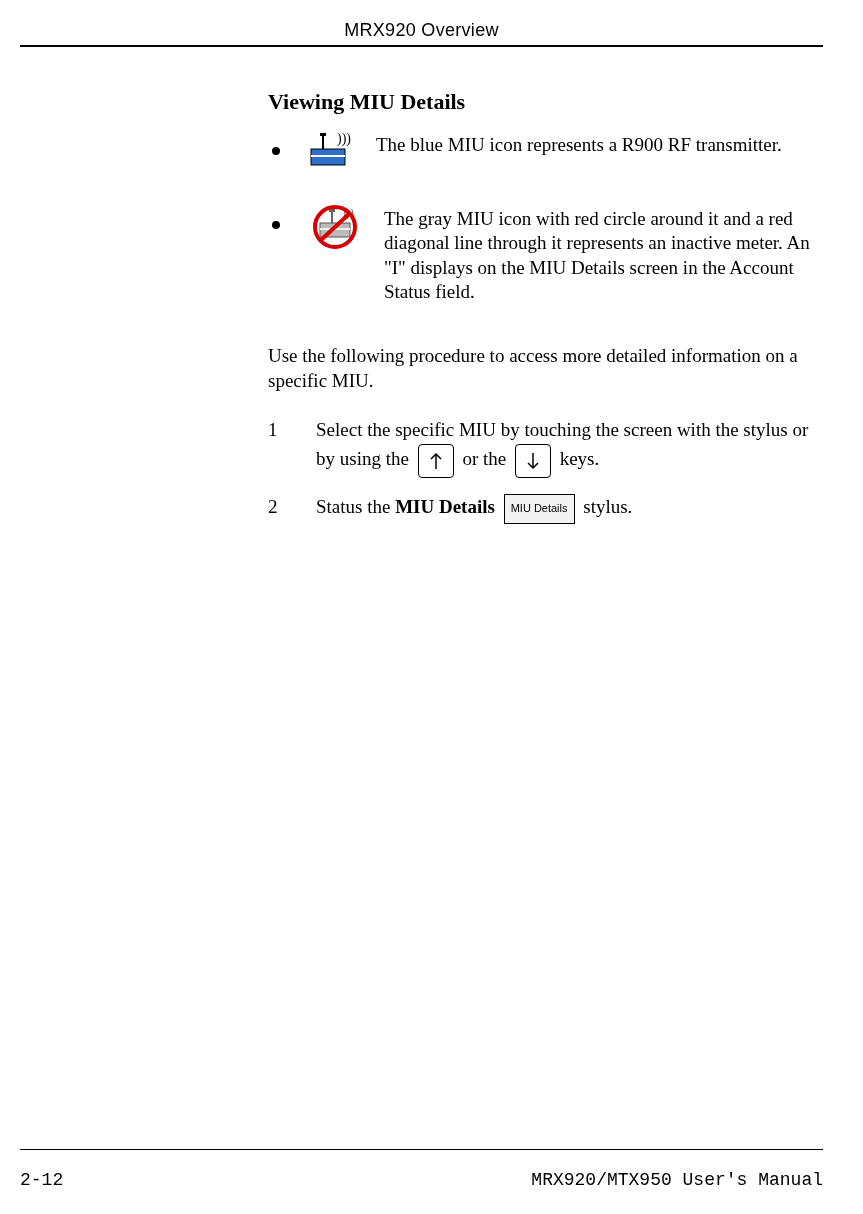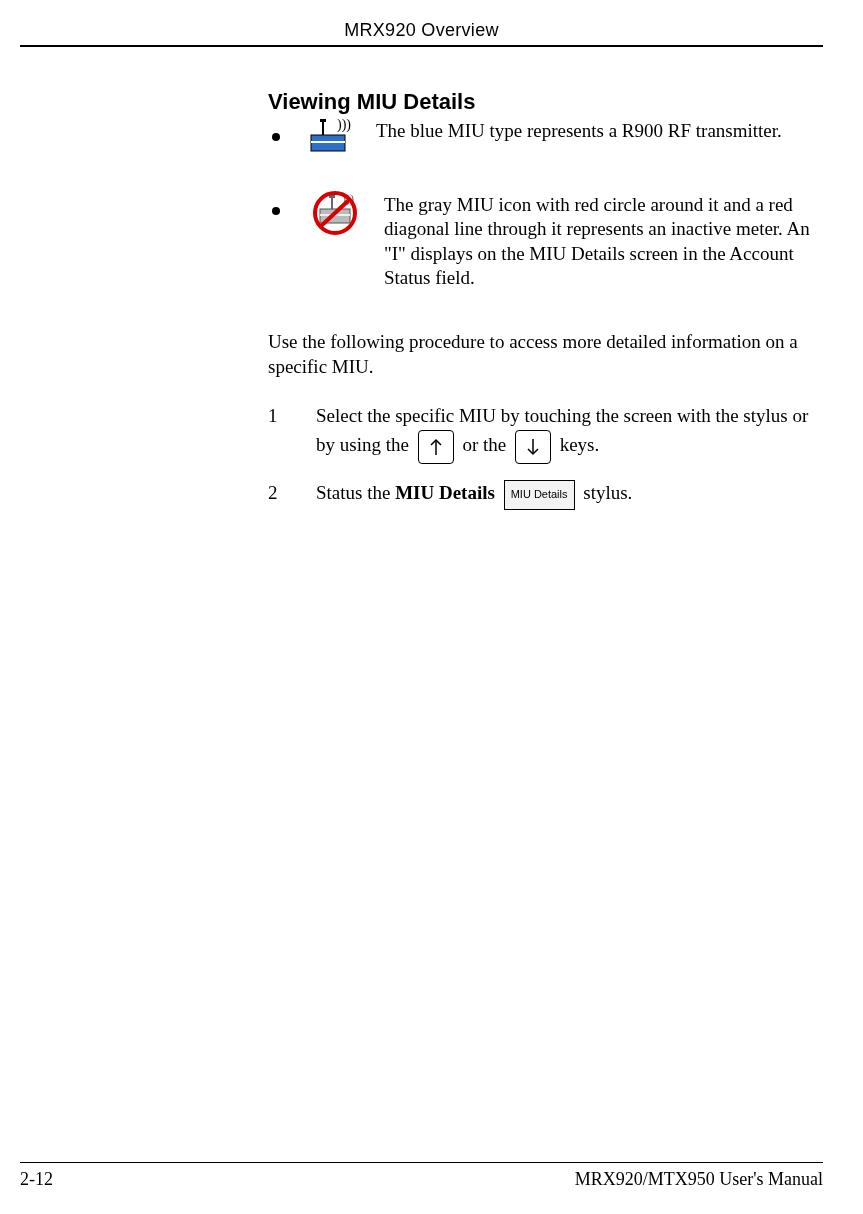--- a/index.html
+++ b/index.html
@@ -8,21 +8,21 @@
       height: 1214px;
       background: #fff;
       font-family: Georgia, 'Times New Roman', serif;
       color: #000;
       position: relative;
       padding: 20px 40px 0 20px;
     }
     .header { font-family: Arial, Helvetica, sans-serif; font-size: 18px; letter-spacing: 0.3px; text-align: center; }
     hr.rule { border: none; border-top: 2px solid #000; margin-top: 4px; }
     .content { margin-left: 248px; margin-top: 42px; padding-right: 8px; }
-    h2.section { font-family: Liberation Sans, sans-serif; font-weight: bold; font-size: 22px; }
+    h2.section { font-family: Liberation Serif, serif; font-weight: bold; font-size: 22px; margin-bottom: 14px; }
     p.body { font-size: 19px; line-height: 1.28; margin-bottom: 22px; }
     .icon-row { display: flex; align-items: flex-start; margin-bottom: 28px; }
     .bullet { width: 8px; height: 8px; background: #000; border-radius: 50%; flex: 0 0 auto; margin-top: 18px; margin-right: 30px; margin-left: 4px; }
     .icon-col { flex: 0 0 auto; margin-right: 20px; }
     .icon-text { flex: 1; font-size: 19px; line-height: 1.28; padding-top: 4px; }
     .miu-blue { display:inline-block; margin-top:2px; }
     .miu-inactive { display:inline-block; }
     .step-row { display: flex; font-size: 19px; line-height: 1.55; margin-bottom: 14px; }
     .step-num { width: 34px; flex: 0 0 auto; }
     .step-body { flex: 1; margin-left: 14px; }
@@ -34,23 +34,23 @@
     }
     .btnbox {
       display: inline-flex; align-items:center; justify-content:center;
       height: 30px; padding: 0 6px;
       border: 1px solid #000; background:#f3f3f3;
       font-family: Arial, Helvetica, sans-serif; font-size: 11px;
       vertical-align: middle; margin: 0 4px;
     }
     .footer {
       position: absolute; left: 20px; right: 40px; bottom: 24px;
-      font-family: Liberation Serif, serif; font-size: 18px;
+      font-family: Liberation Mono, monospace; font-size: 18px;
       display:flex; justify-content: space-between;
-      border-top: 1px solid #000; padding-top: 6px;
+      border-top: 1px solid #000; padding-top: 20px;
     }
   </style>
 </head>
 <body>
 
 <div class="header">MRX920 Overview</div>
 <hr class="rule">
 
 <div class="content">
 
@@ -61,21 +61,21 @@
     <div class="bullet"></div>
     <div class="icon-col">
       <svg class="miu-blue" width="46" height="40" viewBox="0 0 46 40">
         <line x1="13" y1="2" x2="13" y2="18" stroke="#000" stroke-width="2"></line>
         <rect x="10" y="2" width="6" height="3" fill="#000"></rect>
         <text x="34" y="12" font-family="Georgia,serif" font-size="14" text-anchor="middle">)))</text>
         <rect x="1" y="18" width="34" height="16" fill="#2d6fc9" stroke="#000" stroke-width="1"></rect>
         <rect x="1" y="24" width="34" height="2" fill="#fff"></rect>
       </svg>
     </div>
-    <div class="icon-text">The blue MIU type represents a R900 RF transmitter.</div>
+    <div class="icon-text">The blue MIU icon represents a R900 RF transmitter.</div>
   </div>
 
   <div class="icon-row" style="margin-bottom:40px;">
     <div class="bullet"></div>
     <div class="icon-col">
       <svg class="miu-inactive" width="54" height="48" viewBox="0 0 54 48">
         <line x1="22" y1="6" x2="22" y2="20" stroke="#666" stroke-width="2"></line>
         <rect x="19" y="6" width="6" height="3" fill="#666"></rect>
         <text x="38" y="14" font-family="Georgia,serif" font-size="12" fill="#666" text-anchor="middle">)))</text>
         <rect x="10" y="20" width="30" height="14" fill="#bbb" stroke="#555" stroke-width="1"></rect>

